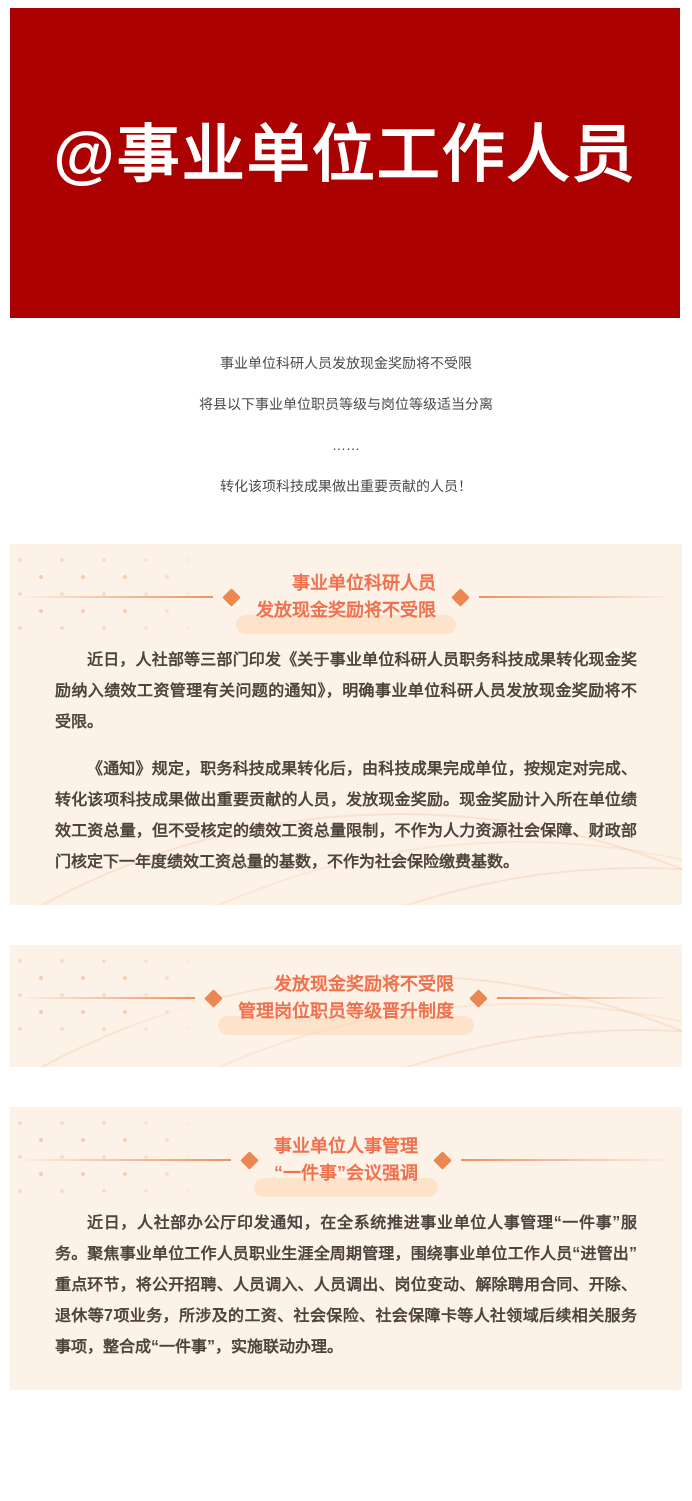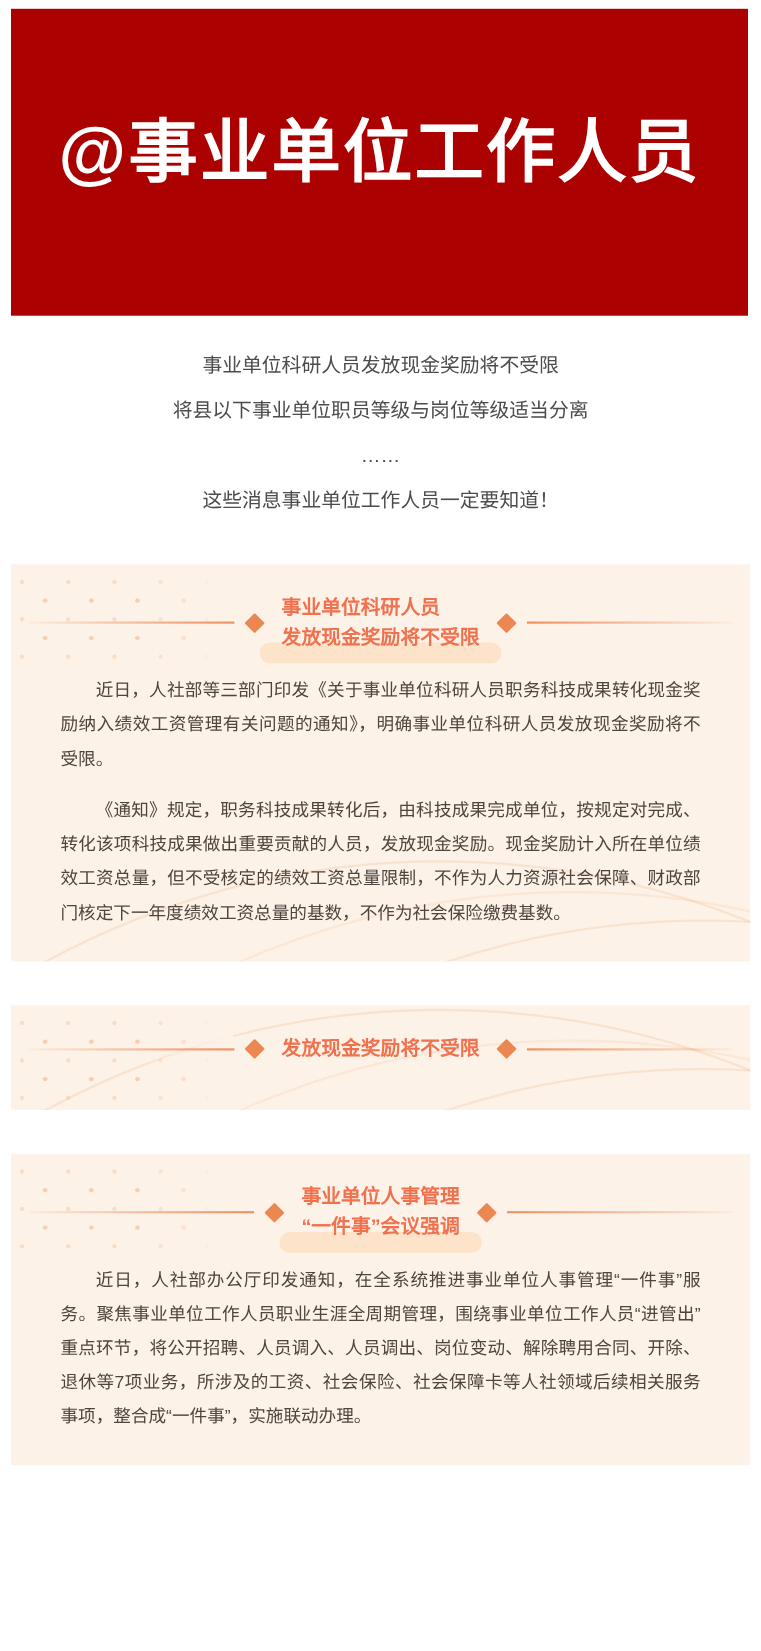--- a/index.html
+++ b/index.html
@@ -14,40 +14,40 @@
   html,body{margin:0;padding:0;background:#ffffff;}
   body{
     width:692px;
     font-family:"Liberation Sans","DejaVu Sans",sans-serif;
     -webkit-font-smoothing:antialiased;
   }
   .page{width:692px;background:#ffffff;padding-bottom:4px;}
 
   
   .banner{
-    height:279px;
+    height:310px;
     margin:8px 12px 0 10px;
     background:var(--banner-bg);
     display:flex;align-items:center;justify-content:center;
     padding-bottom:30px;
   }
   .banner-title{
     color:#ffffff;
     font-size:63px;
     font-weight:900;
     letter-spacing:2px;
     white-space:nowrap;
   }
 
   
   .intro{
     padding:32px 20px 4px;
     text-align:center;
     color:var(--intro-text);
-    font-size:18px;
+    font-size:14px;
   }
   .intro-line{margin:0 0 15px;line-height:26px;}
 
   
   .card{
     position:relative;
     margin:40px 10px 0;
     background:var(--card-bg);
     padding:26px 45px 22px;
     overflow:hidden;
@@ -90,58 +90,59 @@
   .deco-line.right{background:linear-gradient(to left, rgba(236,135,81,0.06), rgba(236,135,81,0.9));}
   .diamond{
     flex:none;width:13px;height:13px;
     background:var(--deco);
     transform:rotate(45deg);
     border-radius:1px;
     margin:0 12px;
   }
   .card-title{
     flex:none;
-    text-align:left;
+    text-align:right;
     color:var(--accent);
     font-size:18px;font-weight:700;line-height:27px;
     padding:0 6px;
   }
   .t-line2{position:relative;display:inline-block;}
   .pill{
     position:absolute;left:-20px;right:-20px;bottom:-10px;height:19px;
     background:rgba(251,215,176,0.55);
     border-radius:10px;
   }
   .t2-text{position:relative;}
 
   
   .card p{
     margin:0 0 16px;
     color:var(--body-text);
     font-size:16px;
     line-height:31px;
     text-align:justify;
     text-indent:2em;
+    font-weight:bold;
   }
   .card p:last-child{margin-bottom:6px;}
 </style>
 </head>
 <body>
 
 <div class="page">
 
   <div class="banner">
     <div class="banner-title">@事业单位工作人员</div>
   </div>
 
   <div class="intro">
     <p class="intro-line">事业单位科研人员发放现金奖励将不受限</p>
     <p class="intro-line">将县以下事业单位职员等级与岗位等级适当分离</p>
     <p class="intro-line">……</p>
-    <p class="intro-line">这些消息事业单位工作人员一定要知道！</p>
+    <p class="intro-line">转化该项科技成果做出重要贡献的人员！</p>
   </div>
 
   <section class="card">
     <div class="dots"></div>
     <div class="wave w1"></div>
     <div class="wave w2"></div>
     <div class="wave w3"></div>
     <div class="card-inner">
       <div class="deco-row">
         <div class="deco-line left"></div>
@@ -165,20 +166,24 @@
     <div class="dots"></div>
     <div class="wave w1"></div>
     <div class="wave w2"></div>
     <div class="wave w3"></div>
     <div class="card-inner">
       <div class="deco-row">
         <div class="deco-line left"></div>
         <div class="diamond"></div>
         <div class="card-title">
           <div class="t-line1">发放现金奖励将不受限</div>
+          <div class="t-line2">
+            <span class="pill"></span>
+            <span class="t2-text">管理岗位职员等级晋升制度</span>
+          </div>
         </div>
         <div class="diamond"></div>
         <div class="deco-line right"></div>
       </div>
     </div>
   </section>
 
   <section class="card">
     <div class="dots"></div>
 

